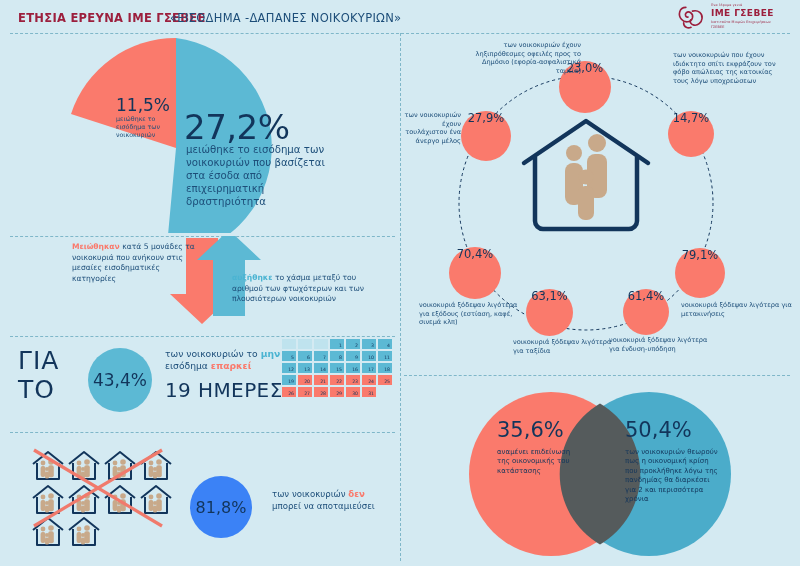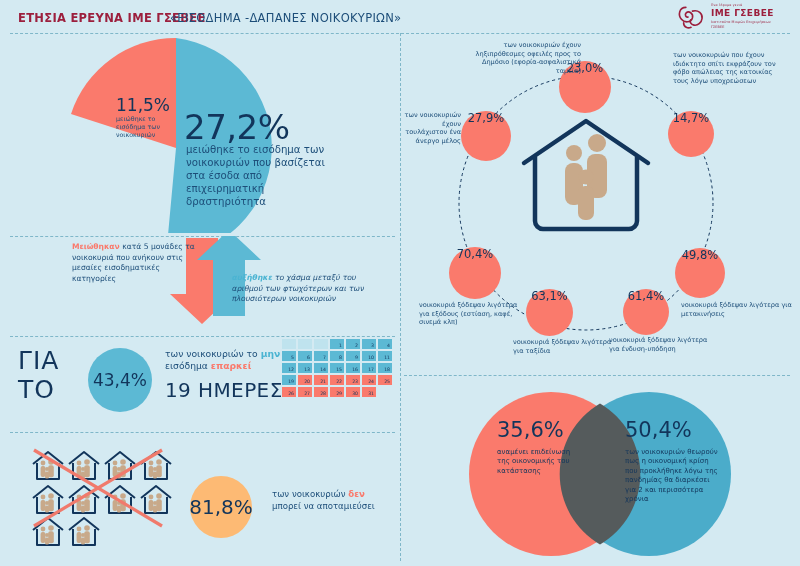--- a/index.html
+++ b/index.html
@@ -32,21 +32,21 @@
   .pie-wrap{position:absolute;left:0;top:33px;width:400px;height:200px;}
   .num-big{font-size:34px;font-weight:500;letter-spacing:-.5px;color:#12355b;}
   .pie-blue-num{position:absolute;left:184px;top:74px;}
   .pie-blue-txt{position:absolute;left:186px;top:110px;width:150px;font-size:10.2px;line-height:13px;color:#1d4e79;}
   .pie-red-num{position:absolute;left:116px;top:62px;font-size:17px;color:#12355b;}
   .pie-red-txt{position:absolute;left:116px;top:82px;width:60px;font-size:6.3px;line-height:8px;color:#1d4e79;}
 
   
   .arrows{position:absolute;left:16px;top:236px;width:400px;height:98px;}
   .arr-left-txt{position:absolute;left:56px;top:6px;width:125px;font-size:7.6px;line-height:10.6px;color:#1d4e79;}
-  .arr-right-txt{position:absolute;left:216px;top:37px;width:135px;font-size:7.6px;line-height:10.6px;color:#1d4e79;font-style:italic;}
+  .arr-right-txt{position:absolute;left:216px;top:37px;width:135px;font-size:7.6px;line-height:10.6px;color:#1d4e79;}
   .hl-red{color:#fa7a6c;font-weight:bold;}
   .hl-blue{color:#4bb4d2;font-weight:bold;}
 
   
   .row43{position:absolute;left:0;top:336px;width:400px;height:94px;}
   .gia{position:absolute;left:18px;top:10px;font-size:25px;line-height:29px;color:#12355b;letter-spacing:1px;}
   .circ434{position:absolute;left:88px;top:12px;width:64px;height:64px;border-radius:50%;background:#5cb9d4;
            display:flex;align-items:center;justify-content:center;font-size:17px;color:#12355b;}
   .r43-txt{position:absolute;left:165px;top:12px;width:160px;font-size:9.2px;line-height:12px;color:#1d4e79;}
   .r43-days{position:absolute;left:165px;top:42px;font-size:20px;color:#12355b;letter-spacing:.4px;}
@@ -54,22 +54,22 @@
        grid-template-columns:repeat(7,16px);grid-template-rows:repeat(5,12px);gap:0;}
   .cal div{font-size:4.6px;display:flex;align-items:flex-end;justify-content:flex-end;
            padding:0 2px 1px 0;box-sizing:border-box;border:.5px solid #d4eaf2;color:#12355b;}
   .cal .empty{background:#bfe3ee;}
   .cal .b{background:#5cb9d4;}
   .cal .r{background:#fa7a6c;}
 
   
   .houses-sec{position:absolute;left:0;top:432px;width:400px;height:134px;}
   .house-grid{position:absolute;left:30px;top:16px;width:150px;height:100px;}
-  .circ818{position:absolute;left:190px;top:44px;width:62px;height:62px;border-radius:50%;background:#fdba74;
-           display:flex;align-items:center;justify-content:center;font-size:20px;color:#12355b;}
+  .circ818{position:absolute;left:190px;top:44px;width:62px;height:62px;border-radius:50%;background:#3b82f6;
+           display:flex;align-items:center;justify-content:center;font-size:16px;color:#12355b;}
   .t818{position:absolute;left:272px;top:56px;width:120px;font-size:8.6px;line-height:12px;color:#1d4e79;}
 
   
   .circ-sec{position:absolute;left:401px;top:33px;width:399px;height:342px;}
   .bub{position:absolute;border-radius:50%;background:#fa7a6c;display:flex;align-items:flex-start;
        justify-content:center;font-size:11.5px;color:#12355b;}
   .bub-lbl{position:absolute;font-size:6.6px;line-height:8.6px;color:#1d4e79;}
 
   
   .venn{position:absolute;left:401px;top:376px;width:399px;height:190px;}
@@ -240,21 +240,21 @@
     <div class="bub-lbl" style="left:70px;top:8px;width:110px;text-align:right;">των νοικοκυριών έχουν ληξιπρόθεσμες οφειλές προς το Δημόσιο (εφορία-ασφαλιστικά ταμεία)</div>
 
     
     <div class="bub" style="left:267px;top:78px;width:46px;height:46px;">
         <span>14,7%</span>
       </div>
     <div class="bub-lbl" style="left:272px;top:18px;width:112px;">των νοικοκυριών που έχουν ιδιόκτητο σπίτι εκφράζουν τον φόβο απώλειας της κατοικίας τους λόγω υποχρεώσεων</div>
 
     
     <div class="bub" style="left:274px;top:215px;width:50px;height:50px;">
-        <span>49,8%</span>
+        <span>79,1%</span>
       </div>
     <div class="bub-lbl" style="left:280px;top:268px;width:112px;">νοικοκυριά ξόδεψαν λιγότερα για μετακινήσεις</div>
 
     
     <div class="bub" style="left:210px;top:256px;width:46px;height:46px;margin-left:12px;">
         <span>61,4%</span>
       </div>
     <div class="bub-lbl" style="left:208px;top:303px;width:100px;">νοικοκυριά ξόδεψαν λιγότερα για ένδυση-υπόδηση</div>
 
     

